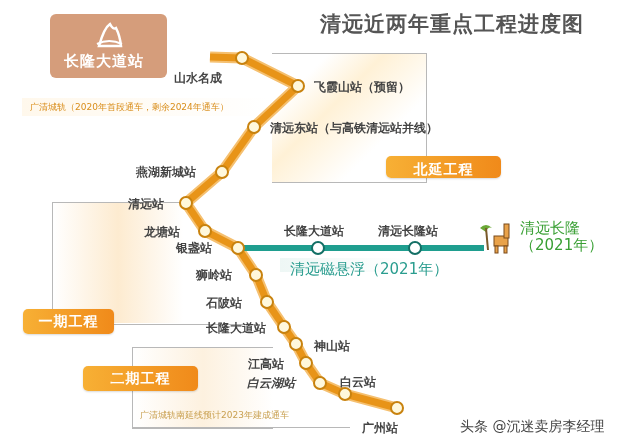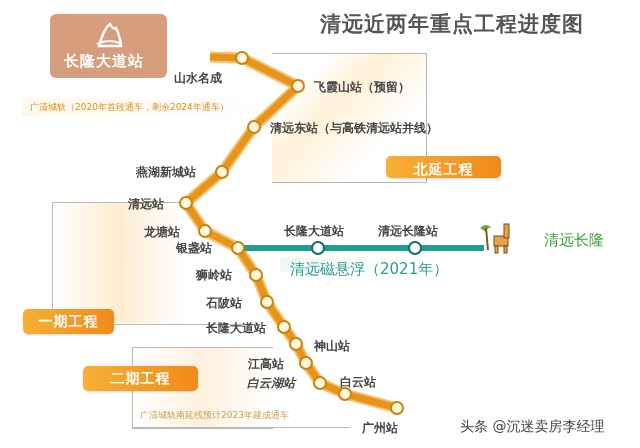--- a/index.html
+++ b/index.html
@@ -89,22 +89,23 @@
 <div class="abs maglev-note" style="left:290px;top:260px;">清远磁悬浮（2021年）</div>
 
 <svg class="abs" style="left:478px;top:222px;" width="38" height="32" viewBox="0 0 38 32">
   <path d="M2 6 Q8 0 14 6 Q10 4 8 10 Z" fill="#6aa836"></path>
   <path d="M8 6 L10 28" stroke="#7a5a2a" stroke-width="2"></path>
   <rect x="16" y="14" width="14" height="10" fill="#e9a24a" stroke="#7a4a1a"></rect>
   <rect x="26" y="2" width="5" height="14" fill="#e9a24a" stroke="#7a4a1a"></rect>
   <rect x="17" y="24" width="3" height="7" fill="#e9a24a" stroke="#7a4a1a"></rect>
   <rect x="26" y="24" width="3" height="7" fill="#e9a24a" stroke="#7a4a1a"></rect>
 </svg>
-<div class="abs changlong" style="left:520px;top:232px;margin-left:24px;">
+<div class="abs changlong" style="left:520px;top:220px;">
   <div>清远长隆</div>
+  <div>（2021年）</div>
 </div>
 
 <div class="abs phase" style="left:386px;top:156px;width:115px;height:22px;line-height:26px;">北延工程</div>
 <div class="abs phase" style="left:23px;top:309px;width:91px;height:25px;line-height:25px;">一期工程</div>
 <div class="abs phase" style="left:83px;top:366px;width:115px;height:25px;line-height:25px;">二期工程</div>
 
 <div class="abs note" style="left:140px;top:409px;color:#c9a050;">广清城轨南延线预计2023年建成通车</div>
 
 <div class="abs footer" style="left:460px;top:418px;">头条 @沉迷卖房李经理</div>
 

